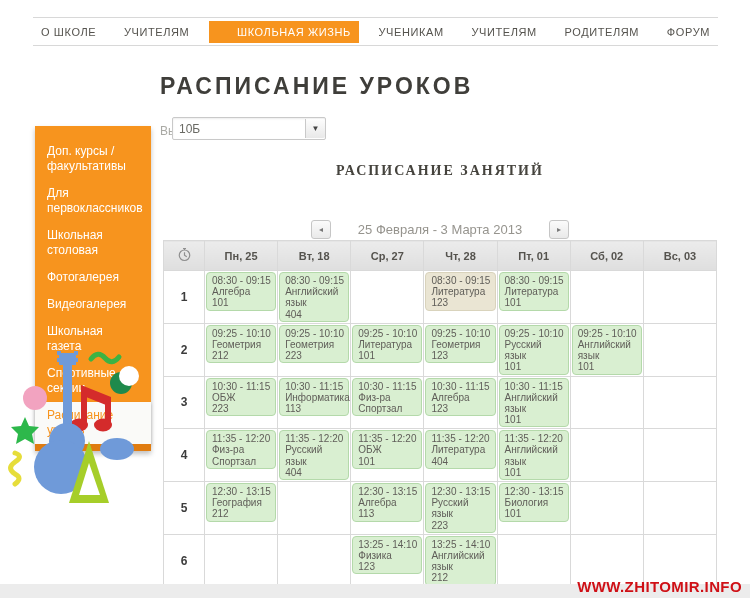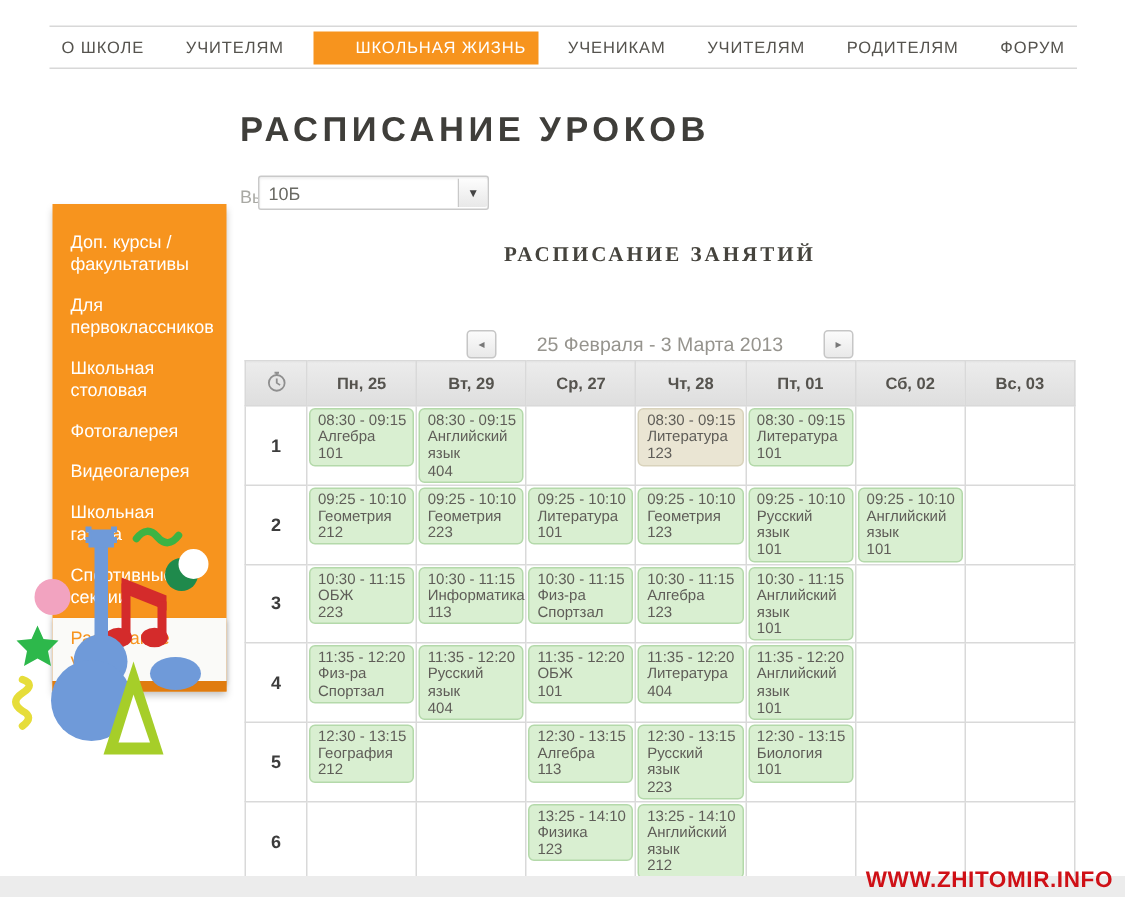--- a/index.html
+++ b/index.html
@@ -36,21 +36,21 @@
   }
   .select-value{flex:1;font-size:12px;color:#6a6a64;padding-left:6px;}
   .select-btn{
     width:19px;height:19px;border-left:1px solid #c9c9c9;border-radius:0 2px 2px 0;
     background:linear-gradient(#fdfdfd,#e8e8e8);
     display:flex;align-items:center;justify-content:center;
     font-size:8px;color:#444;
   }
   
   .sidebar{
-    position:absolute;left:35px;top:136px;width:116px;
+    position:absolute;left:35px;top:126px;width:116px;
     background:var(--accent);padding:12px 0 0 0;
     box-shadow:0 3px 5px rgba(0,0,0,.25);
   }
   .side-item{
     font-size:12px;color:#fff;padding:6px 12px;cursor:pointer;line-height:1.25;
   }
   .side-item.active{background:#fafaf8;color:var(--accent);box-shadow:0 2px 3px rgba(0,0,0,.2);}
   .side-bottom{height:7px;background:#e07c10;}
   
   .doodle{position:absolute;left:5px;top:345px;}
@@ -175,21 +175,21 @@
 
 <div class="table-wrap">
   <table>
       <thead>
         <tr>
           <th class="timecol"><svg width="15" height="15" viewBox="0 0 20 20">
               <circle cx="10" cy="11" r="7" fill="none" stroke="#8f8f8f" stroke-width="1.6"></circle>
               <path d="M10 7 v4 l3 2 M8 2 h4 M10 2 v2" fill="none" stroke="#8f8f8f" stroke-width="1.6"></path>
             </svg></th>
           <th>Пн, 25</th>
-          <th>Вт, 29</th>
+          <th>Вт, 18</th>
           <th>Ср, 27</th>
           <th>Чт, 28</th>
           <th>Пт, 01</th>
           <th>Сб, 02</th>
           <th>Вс, 03</th>
         </tr>
       </thead>
       <tbody>
         <tr>
           <td class="rownum">1</td>

